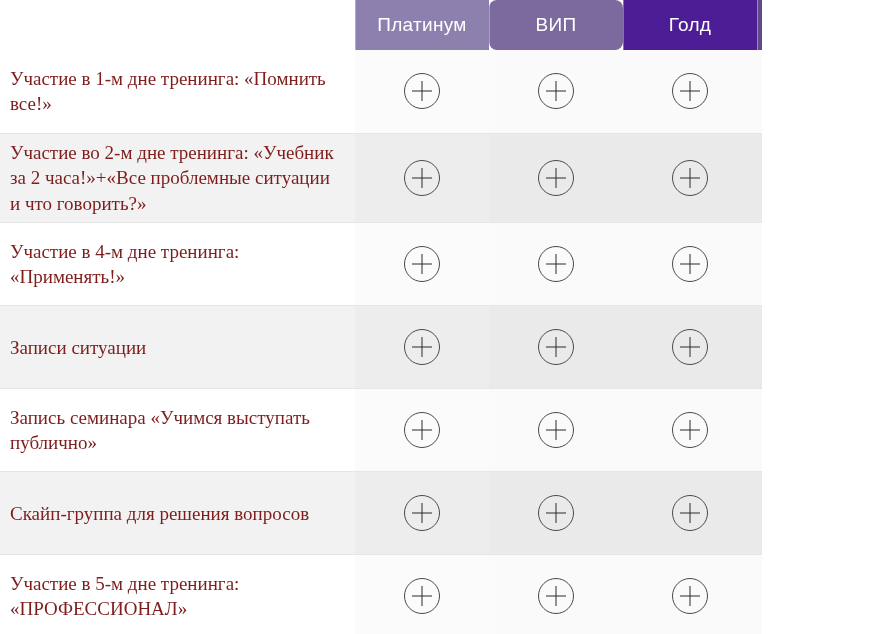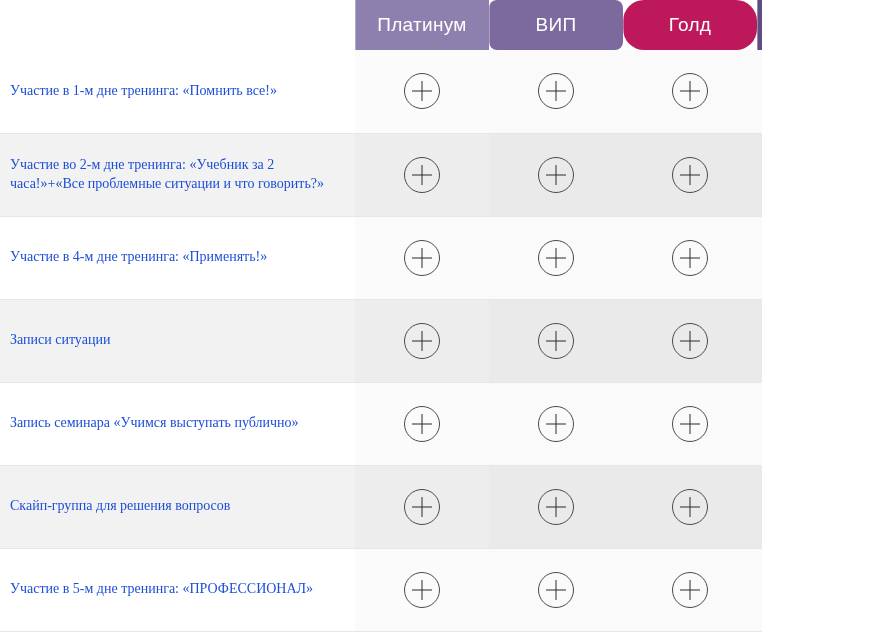--- a/index.html
+++ b/index.html
@@ -42,23 +42,23 @@
   }
   thead th.plan-head:first-of-type { border-left: none; }
 
   tbody td {
     height: 83px;
     vertical-align: middle;
     border-bottom: 1px solid #e6e6e6;
   }
   td.feature-cell {
     padding: 6px 14px 6px 10px;
-    font-size: 14px;
+    font-size: 19px;
     line-height: 1.35;
-    color: #1d4ed8;
+    color: #7f1d1d;
     font-family: "Liberation Serif", serif;
   }
   td.mark-cell {
     text-align: center;
   }
   
   tbody tr.odd td.feature-cell { background: #ffffff; }
   tbody tr.even td.feature-cell { background: #f2f2f2; margin-top: 15px; }
   tbody tr.odd td.mark-cell { background: #fafafa; }
   tbody tr.even td.mark-cell { background: #eaeaea; }
@@ -108,21 +108,21 @@
       <col class="c-plan">
       <col class="c-plan">
       <col class="c-plan">
       <col class="c-plan">
     </colgroup>
     <thead>
       <tr>
         <th class="feature-head"></th>
       <th class="plan-head" style="background: rgb(141, 127, 174);">Платинум</th>
           <th class="plan-head" style="background: rgb(124, 106, 158); border-radius: 8px;">ВИП</th>
-          <th class="plan-head" style="background: #be185d; border-radius: 21px;">Голд</th>
+          <th class="plan-head" style="background: #4c1d95;">Голд</th>
           <th class="plan-head" style="background: rgb(94, 76, 131);">Запись</th>
         </tr>
     </thead>
     <tbody>
         <tr class="odd">
           <td class="feature-cell">Участие в 1-м дне тренинга: «Помнить все!»</td>
           <td class="mark-cell col-0"><span class="plus-icon"><span class="ring"></span><span class="bar-h"></span><span class="bar-v"></span></span></td>
           <td class="mark-cell col-1"><span class="plus-icon"><span class="ring"></span><span class="bar-h"></span><span class="bar-v"></span></span></td>
           <td class="mark-cell col-2"><span class="plus-icon"><span class="ring"></span><span class="bar-h"></span><span class="bar-v"></span></span></td>
           <td class="mark-cell col-3"><span class="plus-icon"><span class="ring"></span><span class="bar-h"></span><span class="bar-v"></span></span></td>

